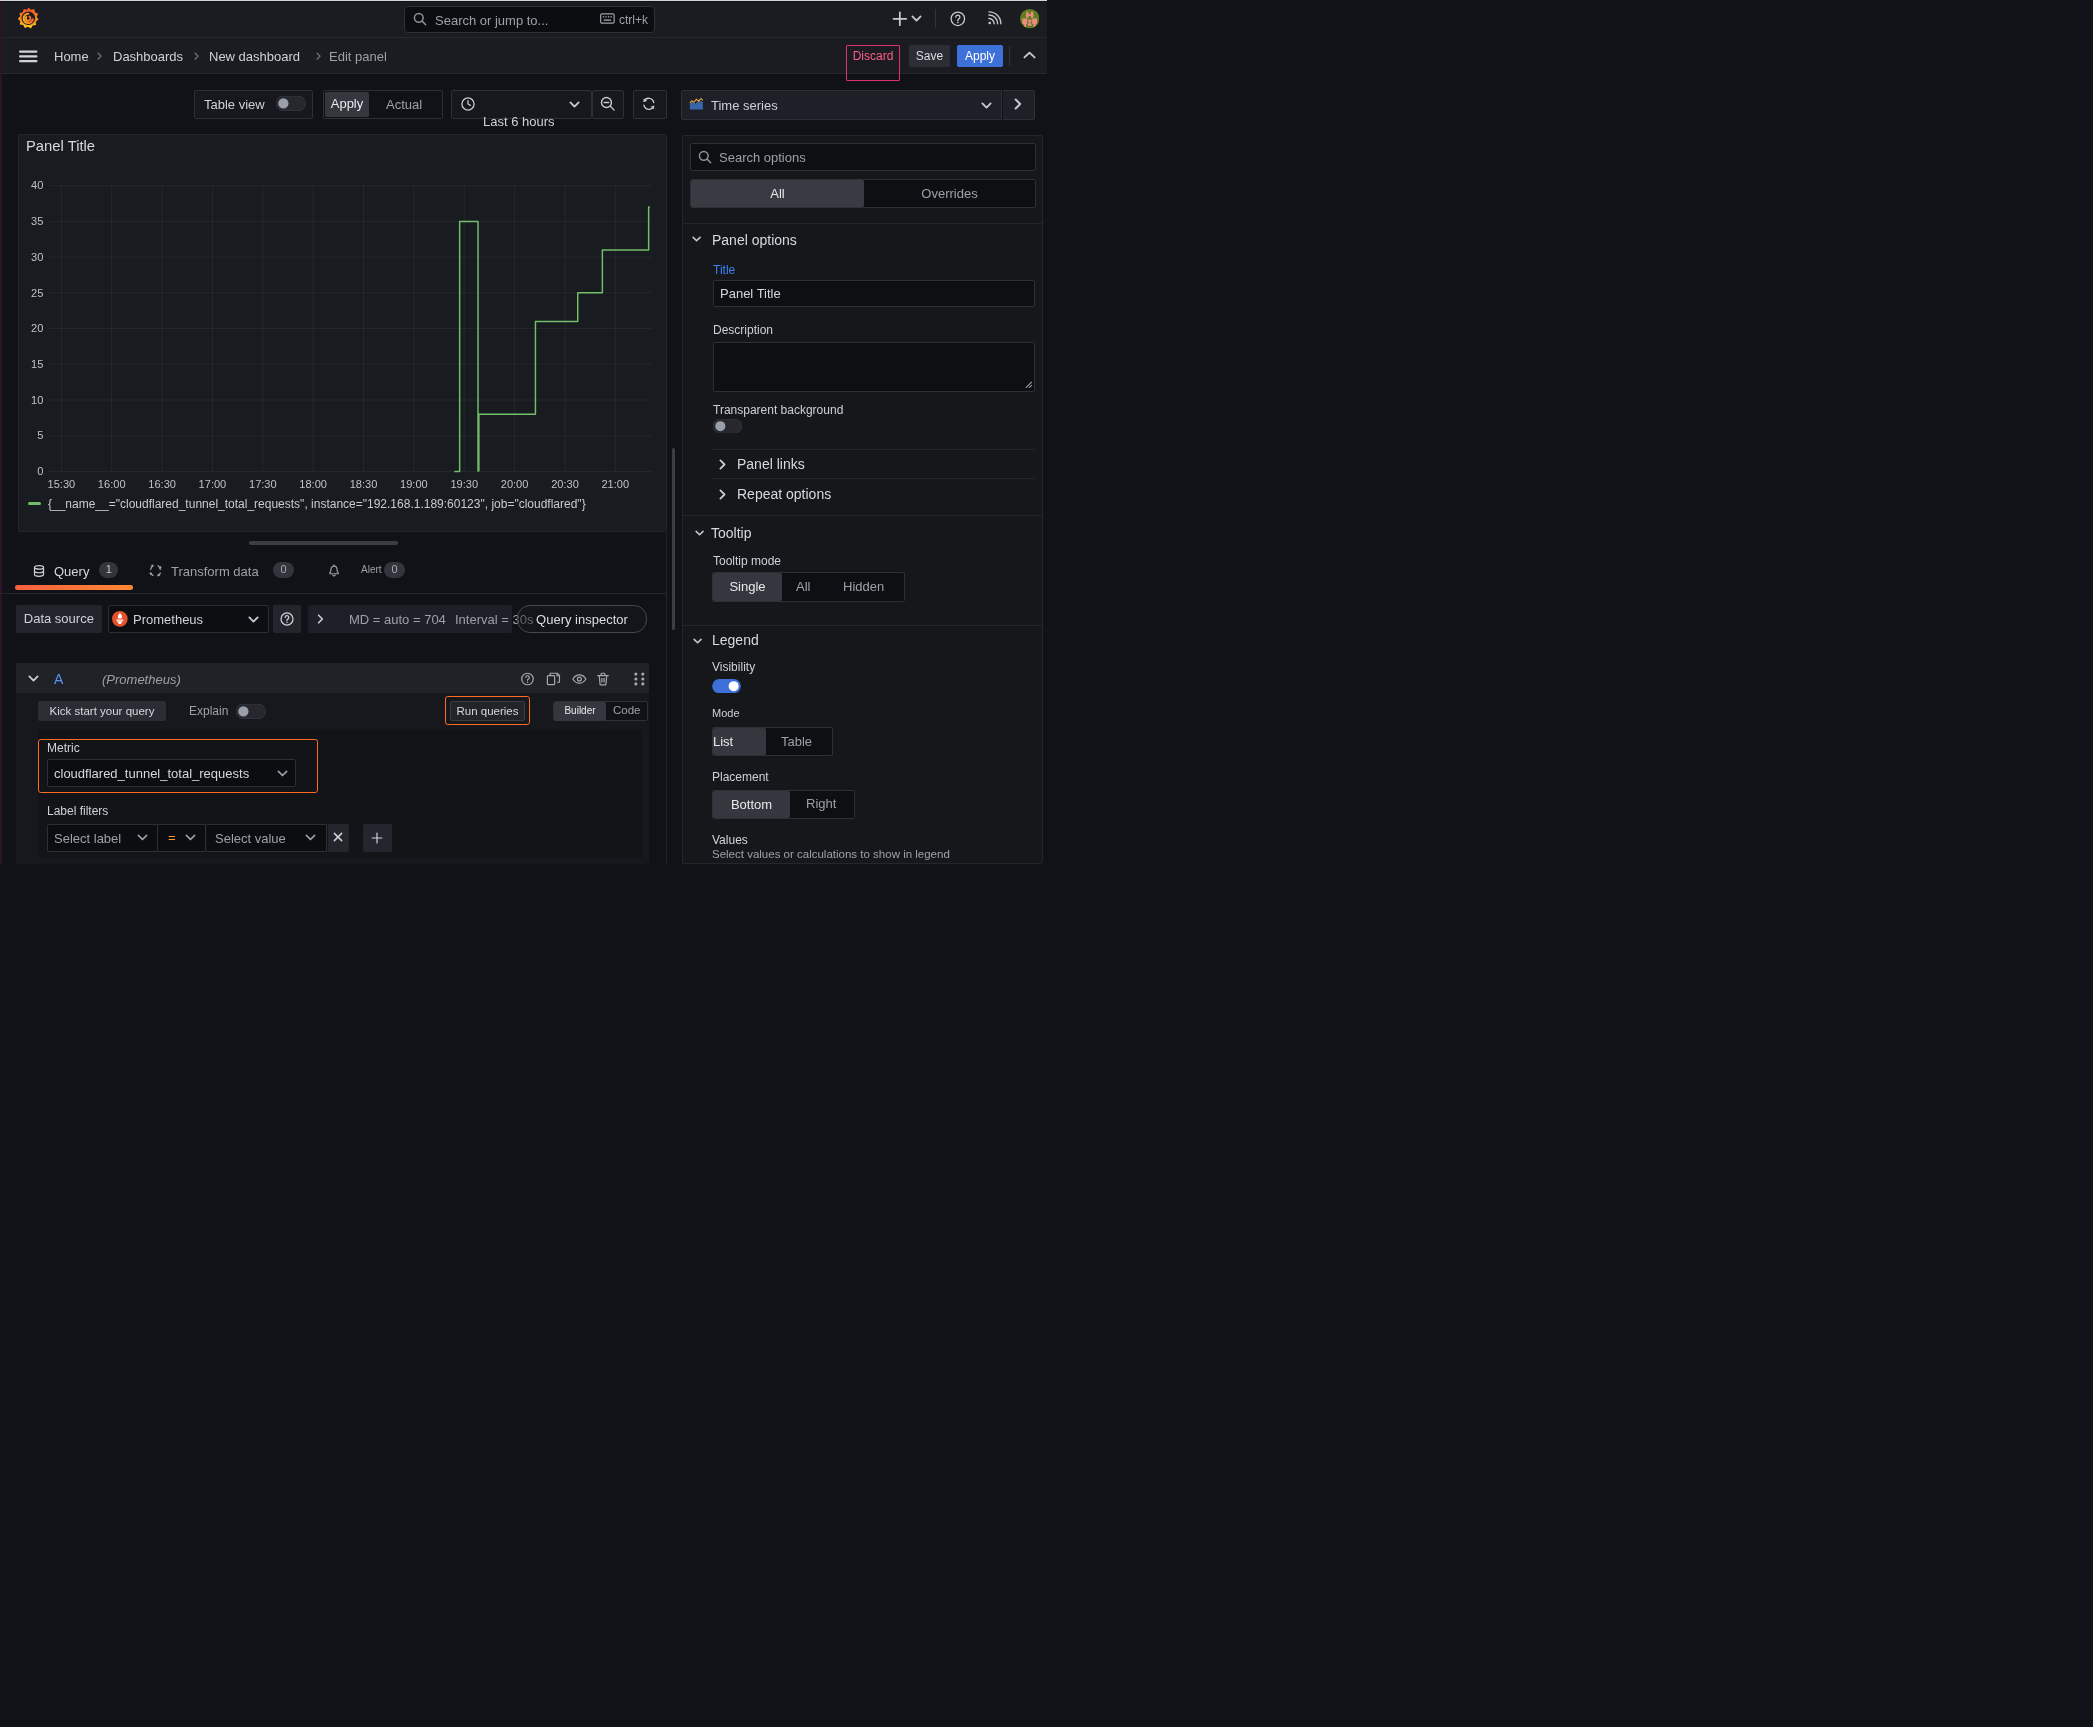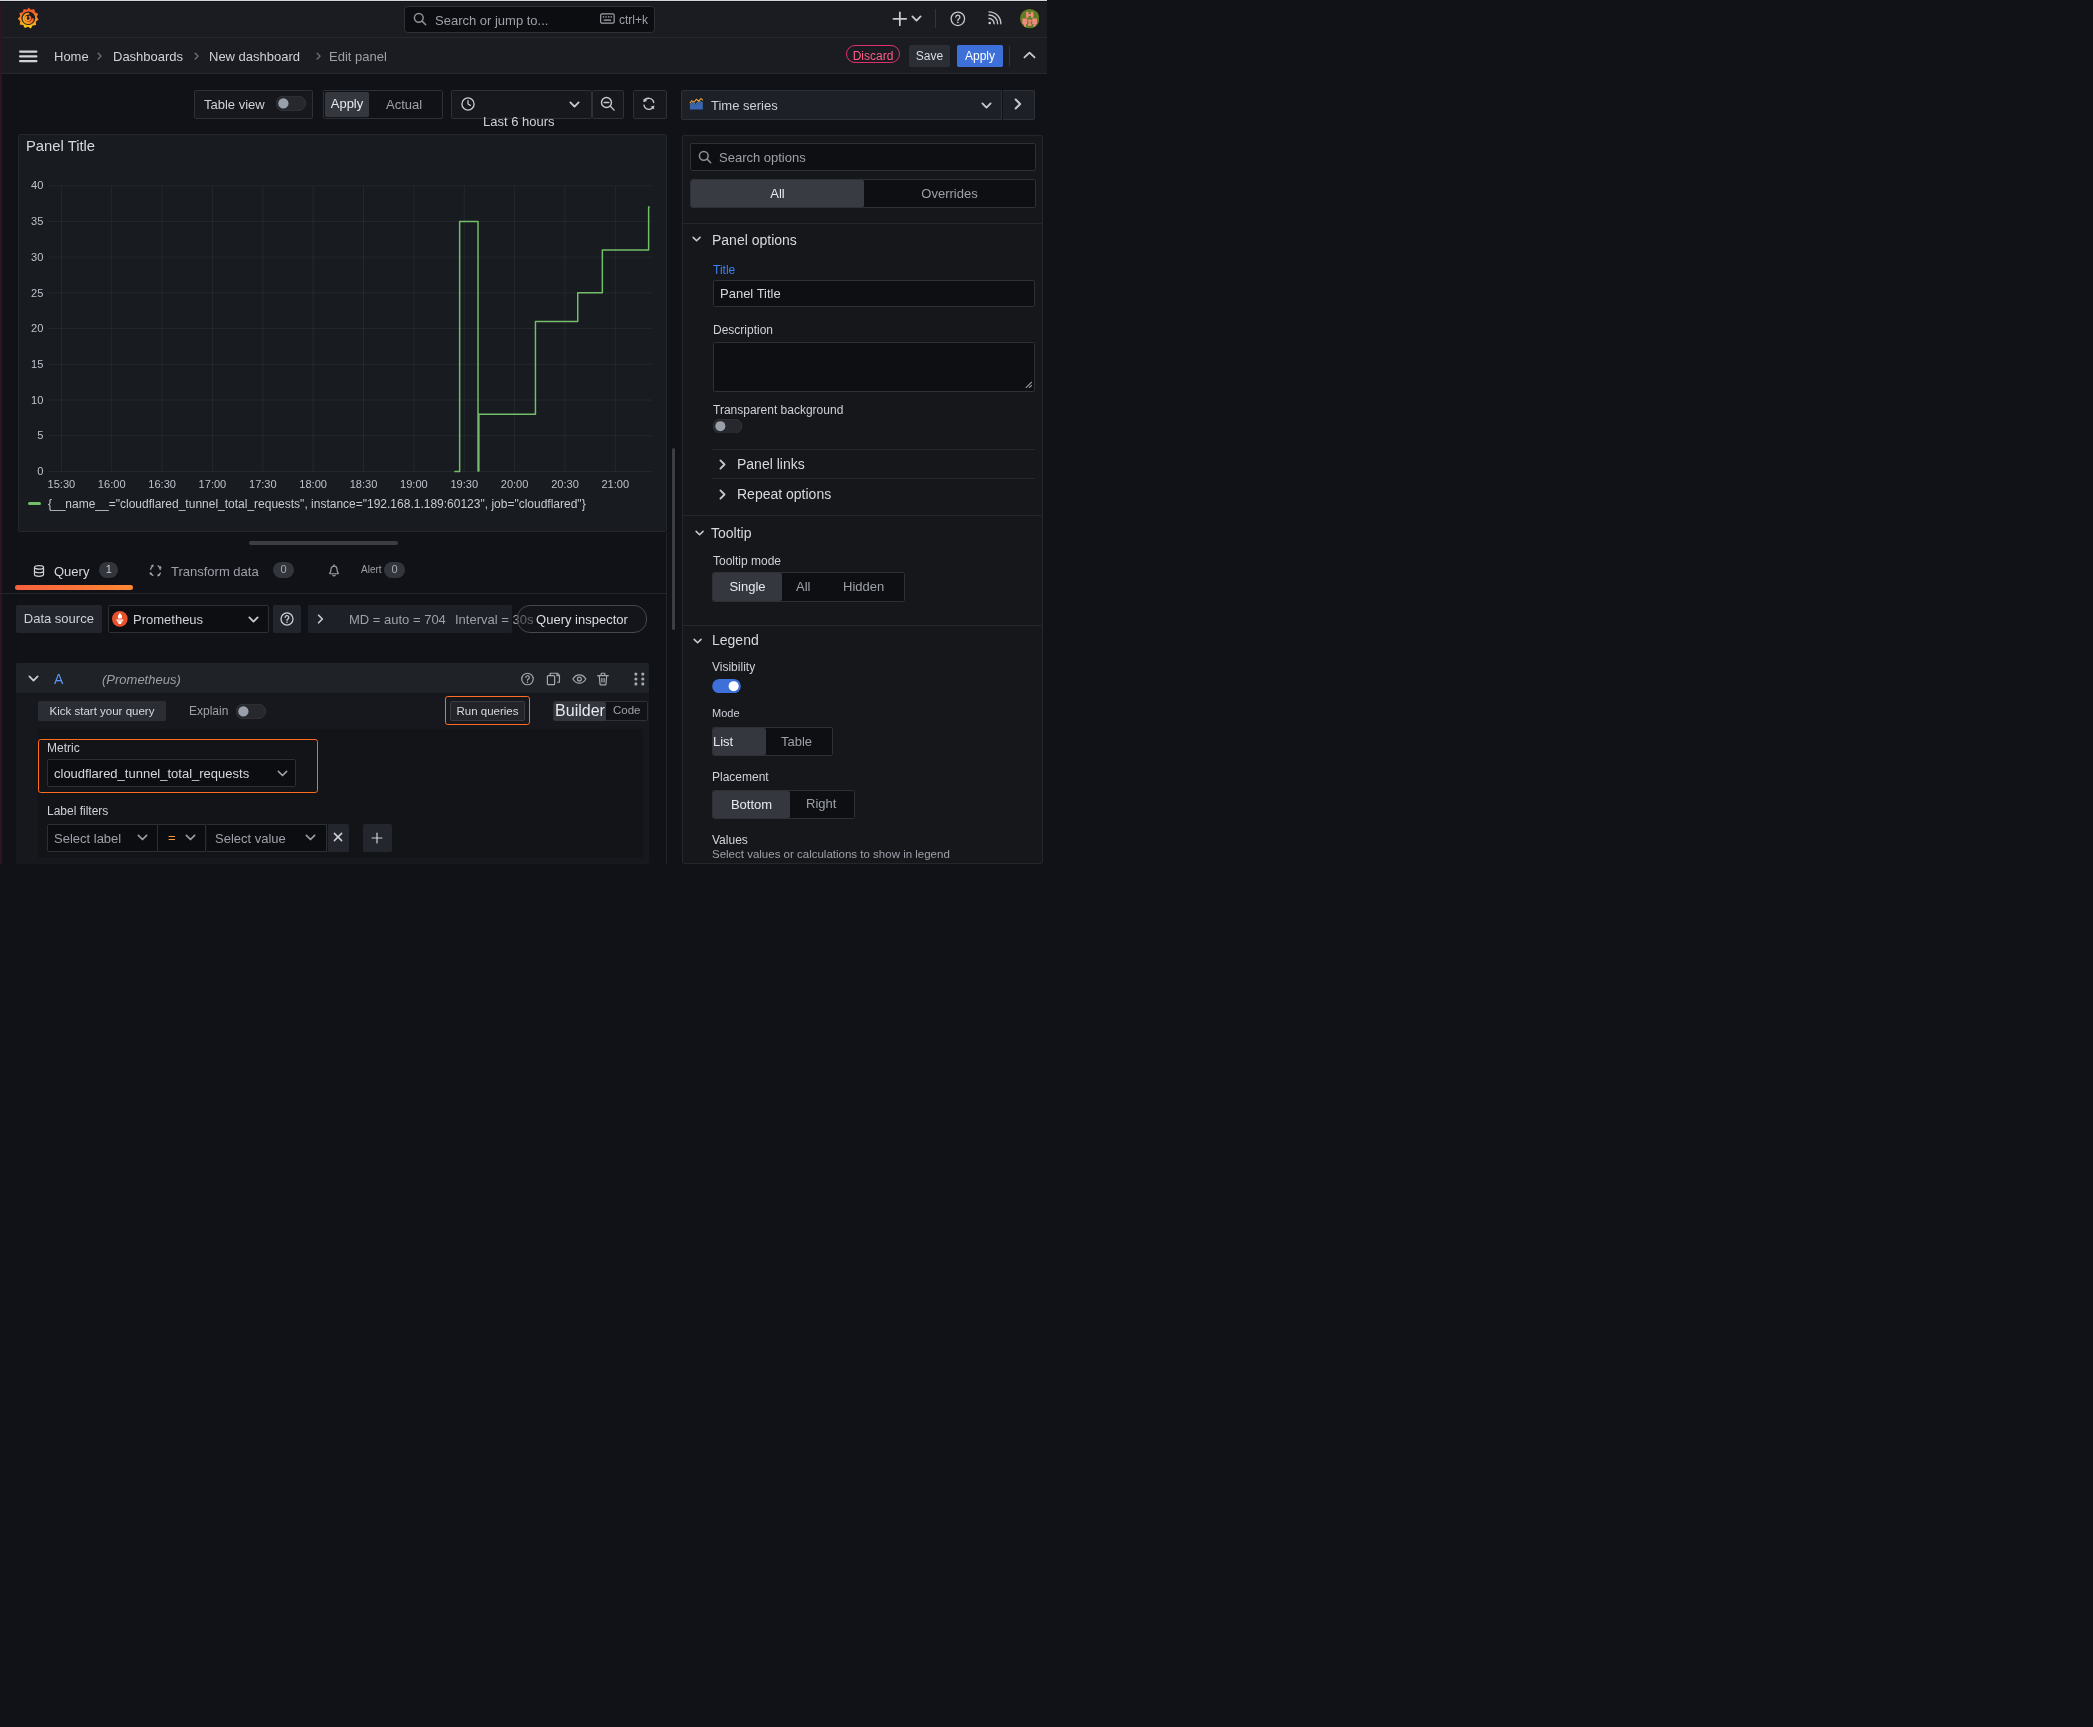--- a/index.html
+++ b/index.html
@@ -142,21 +142,21 @@
     </svg>
   </div>
 <div class="abs t1" style="left:209px;top:49px;font-size:13px;">New dashboard</div>
 <div class="abs" id="bc3" style="left:315px;top:52px;width:8.3px;height:9.2px;">
     <svg width="7.4" height="8.3" viewBox="0 0 8 12">
       <path d="M1.8 1.8 L6 6 L1.8 10.2" fill="none" stroke="#73757c" stroke-width="1.9" stroke-linecap="round" stroke-linejoin="round"></path>
     </svg>
   </div>
 <div class="abs t2" style="left:329px;top:49px;font-size:13px;">Edit panel</div>
 
-<div class="abs" style="left:846px;top:45px;width:54px;height:18px;border:0.9px solid #e02f6d;border-radius:9px;color:#ff5c8a;font-size:12px;text-align:center;line-height:20px;">Discard</div>
+<div class="abs" style="left:846px;top:45px;width:54px;height:36px;border:0.9px solid #e02f6d;border-radius:1px;color:#ff5c8a;font-size:12px;text-align:center;line-height:20px;">Discard</div>
 <div class="abs" style="left:909px;top:45px;width:41px;height:22px;background:#2b2e34;border-radius:1.8px;color:#dcdde2;font-size:12px;text-align:center;line-height:22px;">Save</div>
 <div class="abs" style="left:957px;top:45px;width:46px;height:22px;background:#3d71d9;border-radius:1.8px;color:#ffffff;font-size:12px;text-align:center;line-height:22px;">Apply</div>
 <div class="abs" style="left:1009px;top:46px;width:0.9px;height:20px;background:#33353a;"></div>
 <div class="abs" id="chevup" style="left:1023px;top:51px;width:13px;height:8.3px;">
     <svg width="13" height="8.3" viewBox="0 0 14 9">
       <path d="M1.5 7 L7 1.8 L12.5 7" fill="none" stroke="#c9cad1" stroke-width="2" stroke-linecap="round" stroke-linejoin="round"></path>
     </svg>
   </div>
 
 <div class="abs bordered" style="left:194px;top:90px;width:119px;height:29px;background:#16181d;"></div>
@@ -384,21 +384,21 @@
 <div class="abs t2" style="left:189px;top:704px;font-size:12px;">Explain</div>
 <div class="abs" id="ex-toggle" style="left:236px;top:704px;width:29.5px;height:14.8px;">
     <svg width="29.5" height="14.8" viewBox="0 0 32 16">
       <rect width="32" height="16" rx="8" fill="#26282e" stroke="#35373d" stroke-width="1"></rect>
       <circle cx="8" cy="8" r="5.6" fill="#9aa0aa"></circle>
     </svg>
   </div>
 <div class="abs" style="left:450px;top:701px;width:75px;height:20px;background:#222429;border:0.9px solid #3a3c42;border-radius:1.8px;color:#d8d9de;font-size:11.5px;text-align:center;line-height:18.5px;">Run queries</div>
 <div class="abs" style="left:445px;top:696px;width:85px;height:29px;border:1.8px solid #ff6b1f;border-radius:2.8px;"></div>
 <div class="abs bordered" style="left:553px;top:701px;width:95px;height:20px;background:#111217;"></div>
-<div class="abs" style="left:554px;top:702px;width:52px;height:18.5px;background:#34373e;border-radius:1.8px;color:#e8e9ee;font-size:16px;text-align:center;line-height:18.5px;">Builder</div>
+<div class="abs" style="left:554px;top:702px;width:52px;height:18.5px;background:#34373e;border-radius:1.8px;color:#e8e9ee;font-size:10px;text-align:center;line-height:18.5px;">Builder</div>
 <div class="abs t2" style="left:613px;top:704px;font-size:11.5px;">Code</div>
 
 <div class="abs" style="left:38px;top:729px;width:605px;height:129px;background:#131418;border-radius:1.8px;"></div>
 <div class="abs" style="left:38px;top:739px;width:280px;height:54px;border:1.8px solid #ff6b1f;border-radius:2.8px;"></div>
 <div class="abs" style="left:47px;top:741px;font-size:12px;color:#d0d1d8;">Metric</div>
 <div class="abs" style="left:47px;top:759px;width:249px;height:28px;background:#0c0d11;border:0.9px solid #2d2f35;border-radius:1.8px;"></div>
 <div class="abs" style="left:54px;top:766px;font-size:13px;color:#d6d7dc;">cloudflared_tunnel_total_requests</div>
 <div class="abs" id="caret4" style="left:277px;top:770px;width:11px;height:7.4px;">
     <svg width="11" height="7.4" viewBox="0 0 12 8">
       <path d="M1.5 1.5 L6 6 L10.5 1.5" fill="none" stroke="#9da0a8" stroke-width="1.8" stroke-linecap="round" stroke-linejoin="round"></path>

